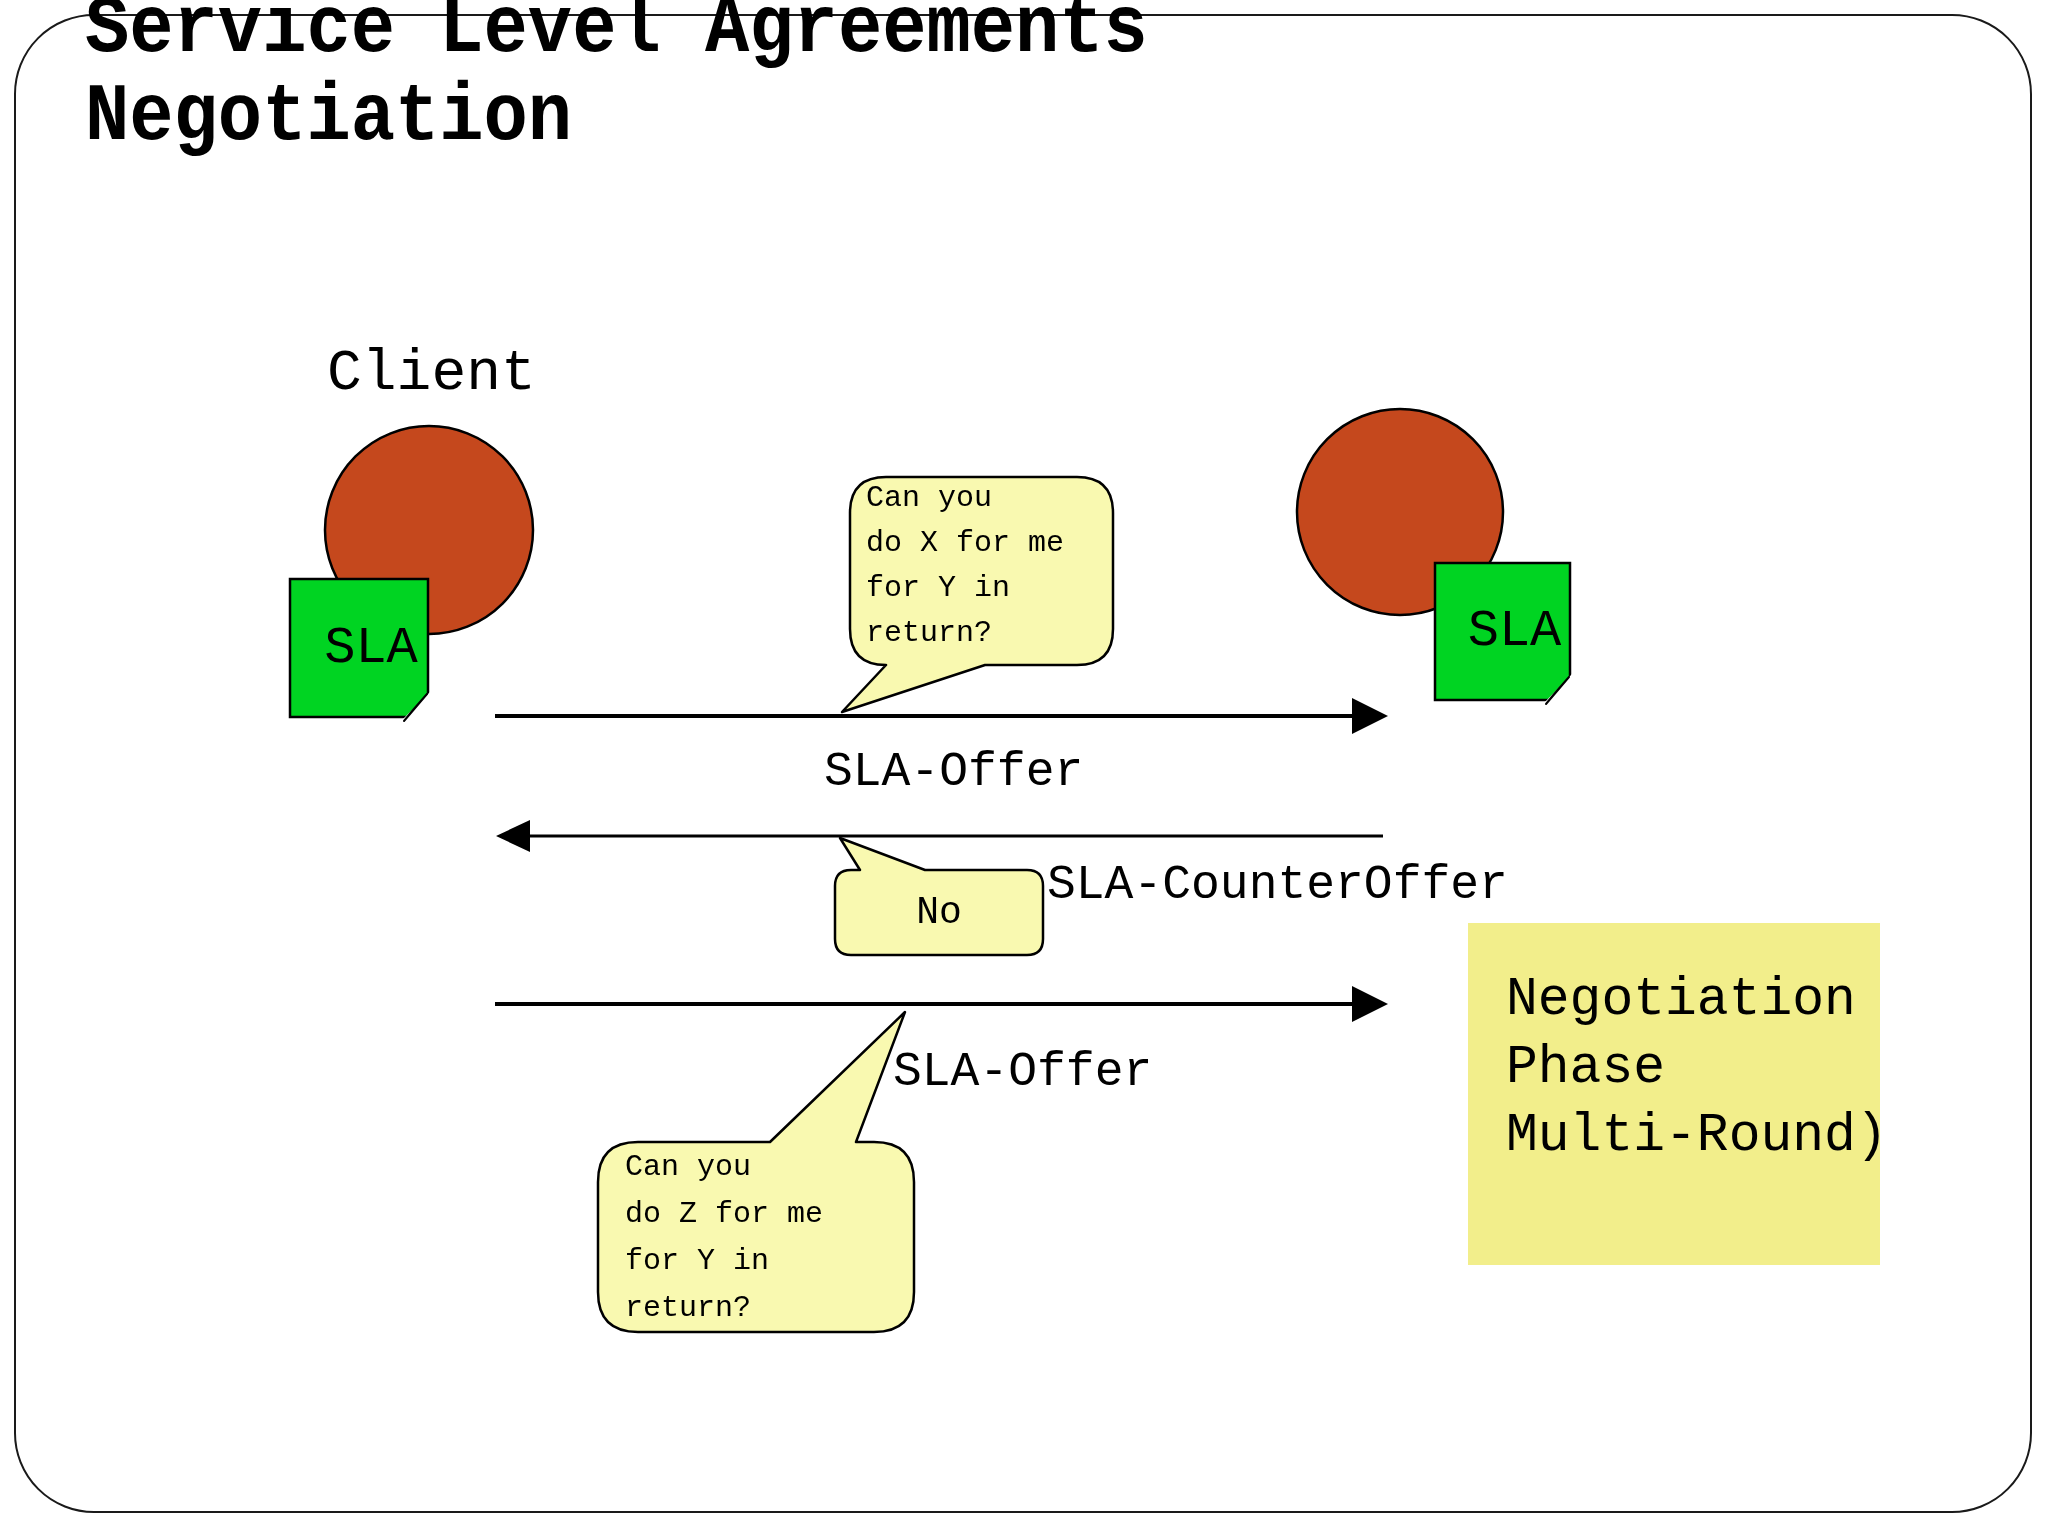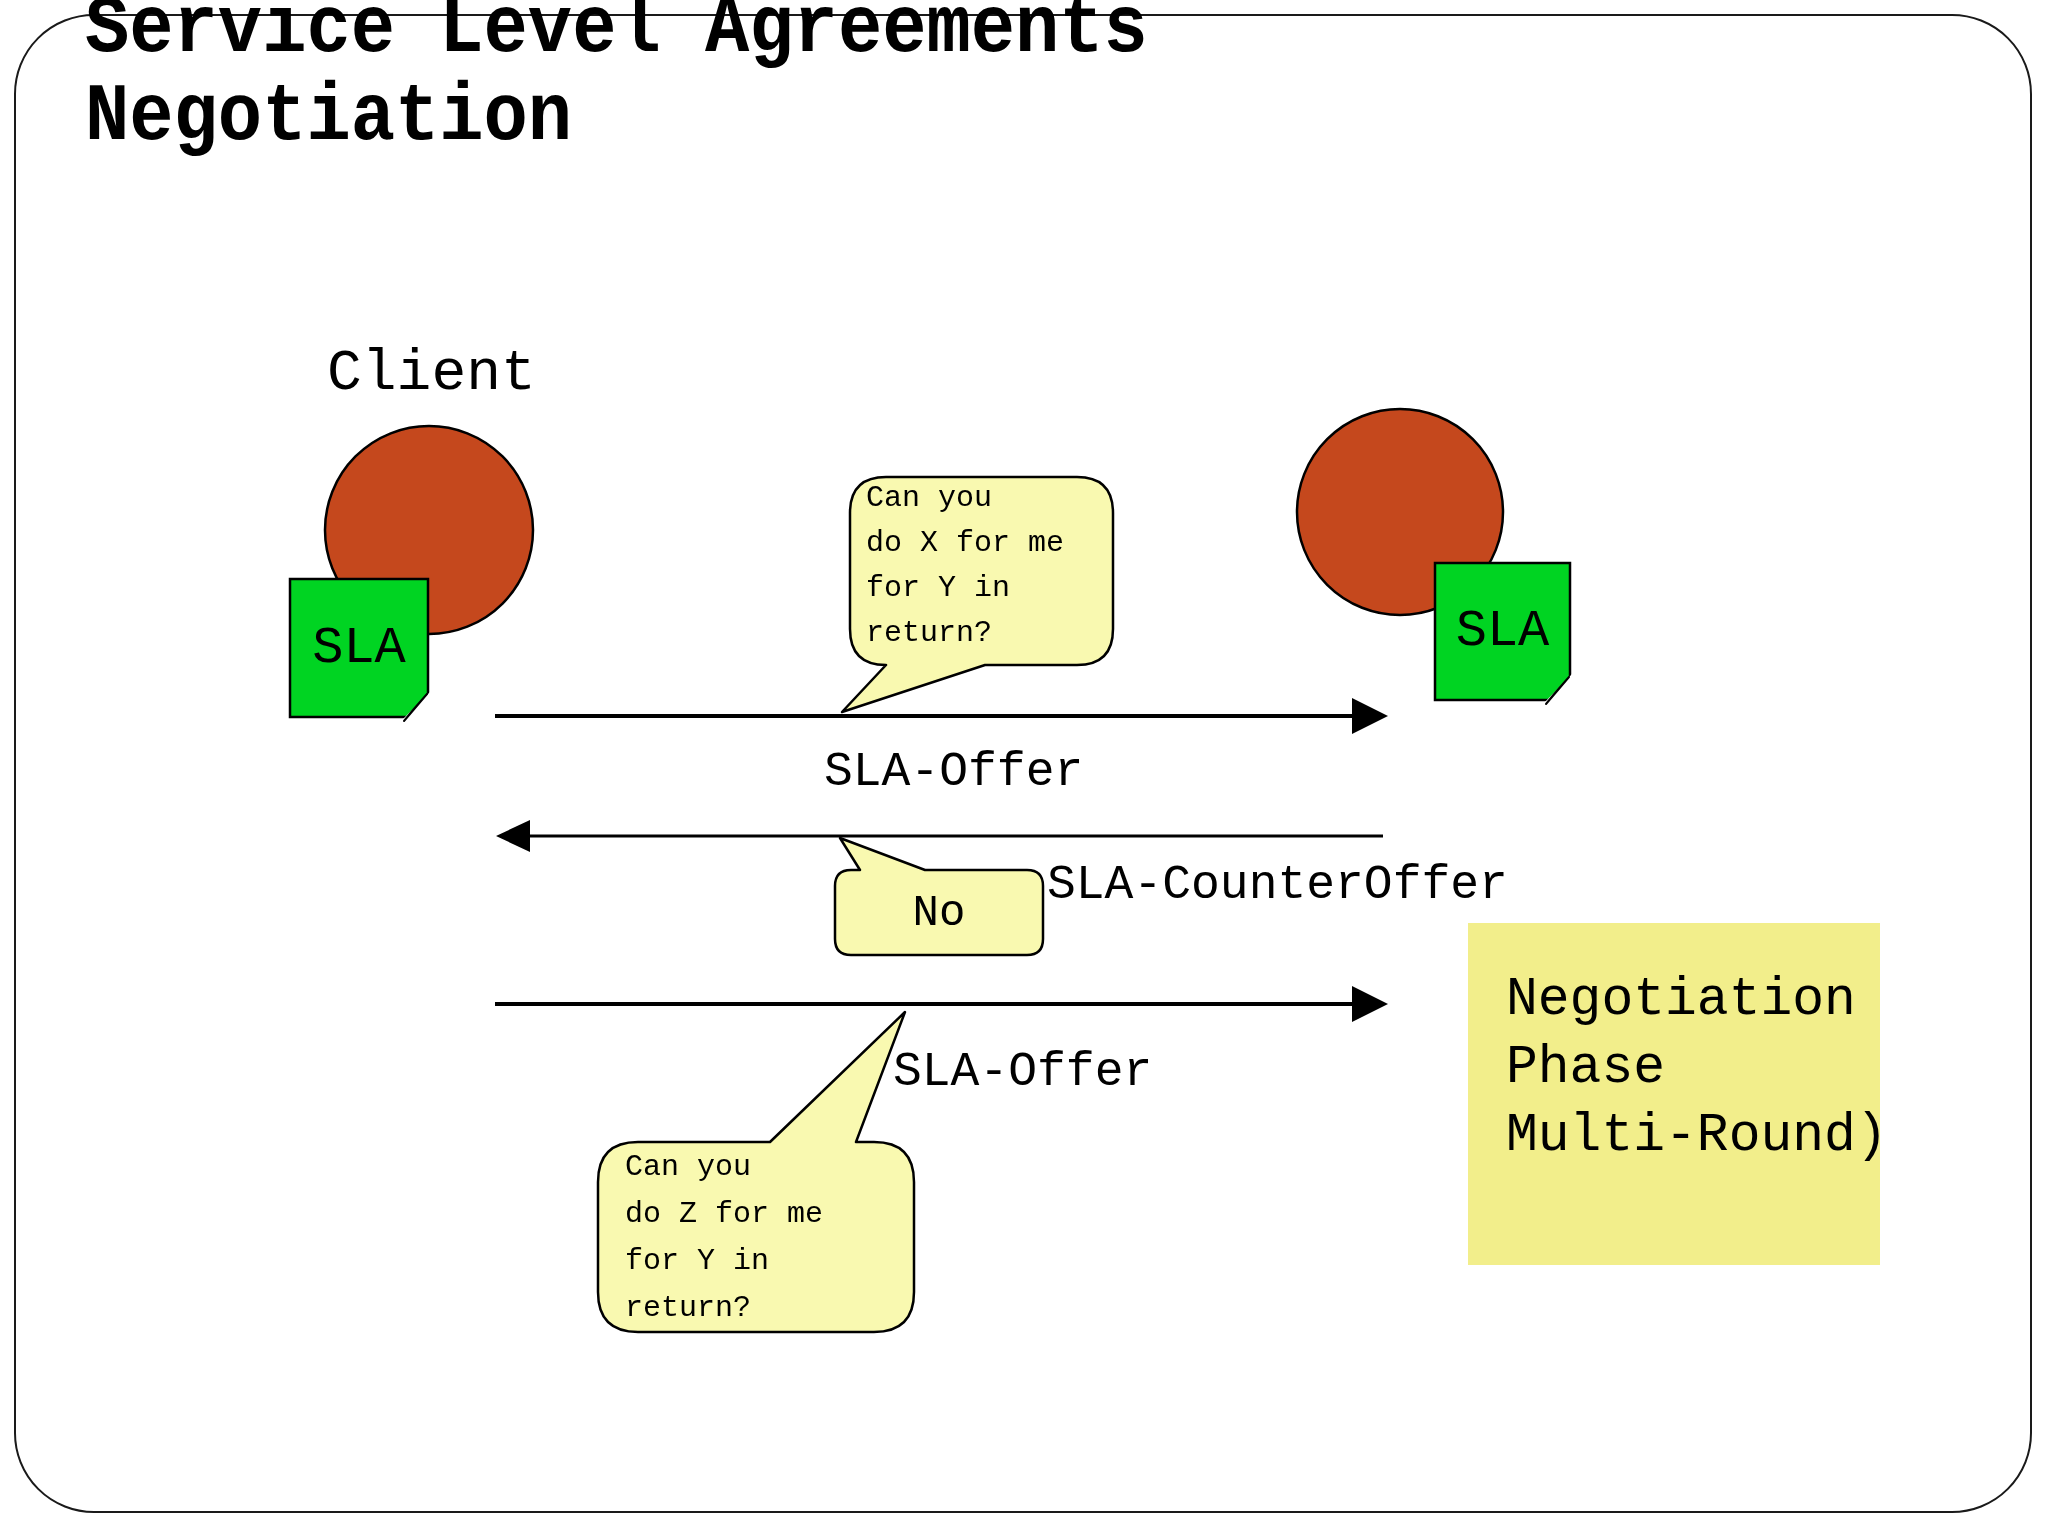--- a/index.html
+++ b/index.html
@@ -25,34 +25,34 @@
   .txt{position:absolute;white-space:nowrap;color:var(--ink);}
   .title{
     left:85px;top:-14px;font-size:82px;line-height:88px;font-weight:bold;
     letter-spacing:0px;transform:scaleX(0.9);transform-origin:0 0;
   }
   .actor-label{font-size:58px;line-height:76px;}
   .client-label{left:327px;top:336px;}
   .provider-label{left:1307px;top:321px;}
   .sla-text{
     position:absolute;display:flex;align-items:center;justify-content:center;
-    font-size:52px;color:var(--ink);
+    font-size:52px;color:var(--ink);padding-left:12px;
   }
   .client-sla{left:290px;top:579px;width:138px;height:138px;}
   .provider-sla{left:1435px;top:563px;width:135px;height:137px;}
   .msg-label{font-size:48px;line-height:80px;}
   .msg1{left:824px;top:732px;}
   .msg2{left:1047px;top:845px;}
   .msg3{left:893px;top:1032px;}
   .bubble-text{font-size:30px;line-height:45px;}
   .offer1-text{left:866px;top:476px;}
   .offer2-text{left:625px;top:1144px;line-height:47px;}
   .no-text{
     position:absolute;left:835px;top:870px;width:208px;height:85px;
-    display:flex;align-items:center;justify-content:center;font-size:44px;
+    display:flex;align-items:center;justify-content:center;font-size:38px;
   }
   .phase-text{left:1506px;top:966px;font-size:53px;line-height:68px;}
 
   
   .actor-circle{fill:var(--actor-orange);stroke:var(--ink);stroke-width:2.5;}
   .sla-note{fill:var(--sla-green);stroke:var(--ink);stroke-width:2.5;}
   .fold-cover{fill:var(--background);stroke:none;}
   .fold-flap{fill:var(--sla-green);stroke:var(--ink);stroke-width:2;stroke-linejoin:round;}
   .bubble{fill:var(--bubble-yellow);stroke:var(--ink);stroke-width:2.5;stroke-linejoin:round;}
   .arrow-line{stroke:var(--ink);stroke-width:4;}

